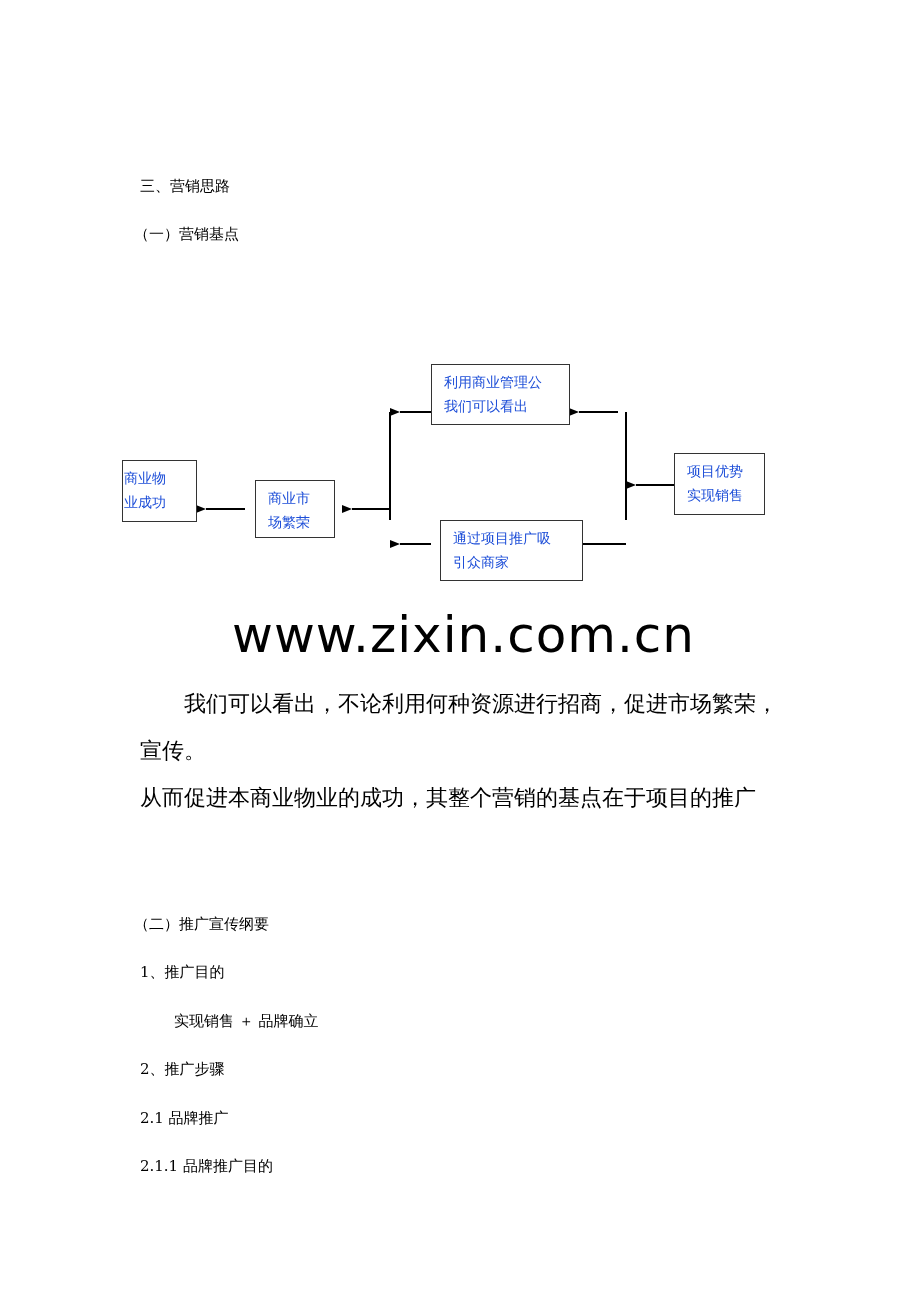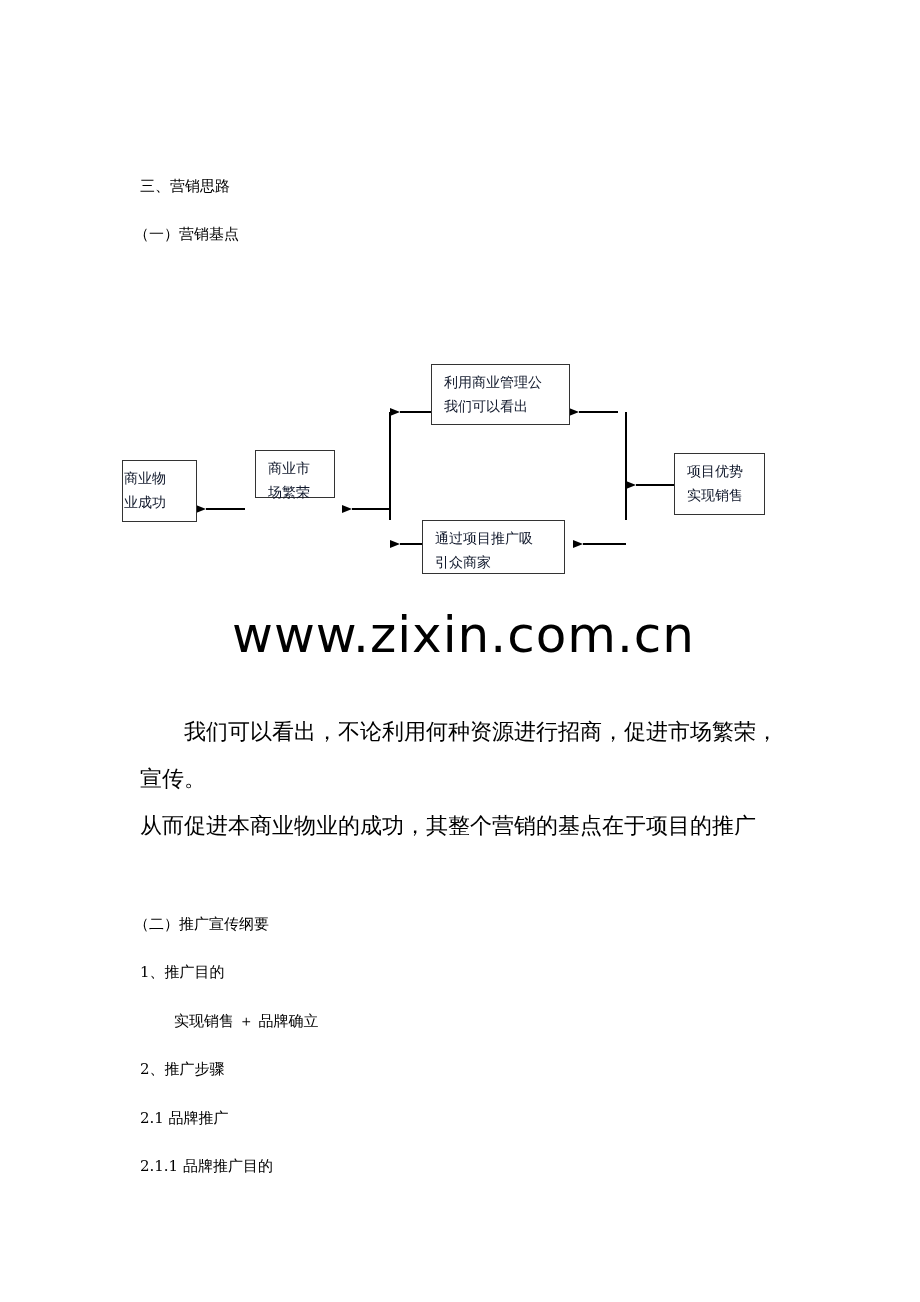--- a/index.html
+++ b/index.html
@@ -3,21 +3,21 @@
 <meta charset="utf-8">
 <style>
   html, body { margin: 0; padding: 0; background: #ffffff; }
   body { width: 920px; height: 1302px; position: relative; overflow: hidden;
          font-family: "DejaVu Serif", "Liberation Serif", serif; color: #000; }
   .line { position: absolute; left: 140px; font-size: 15px; line-height: 28px; white-space: nowrap; }
   .para { position: absolute; left: 140px; width: 640px; font-size: 22px; line-height: 47px; }
   .para .indent { display: inline-block; width: 44px; }
   .box { position: absolute; border: 1.5px solid #333; background: #fff; box-sizing: border-box;
          font-family: "DejaVu Sans", "Liberation Sans", sans-serif; font-size: 14px; line-height: 24px;
-         color: #0f172a; padding: 5px 8px 0 12px; }
+         color: #1d4ed8; padding: 5px 8px 0 12px; }
   .box span { display: block; white-space: nowrap; }
   svg.diagram { position: absolute; left: 0; top: 0; }
   .watermark { position: absolute; left: 232px; top: 606px; font-family: "DejaVu Sans", "Liberation Sans", sans-serif;
                font-size: 50px; color: #000000; letter-spacing: 1px; white-space: nowrap; }
 </style>
 </head>
 <body>
 
 <div class="line" style="top:172px">三、营销思路</div>
 <div class="line" style="top:220px;left:134px">（一）营销基点</div>
@@ -47,40 +47,40 @@
     <line x1="390" y1="509" x2="352" y2="509" marker-end="url(#arr)"></line>
 
     <line x1="245" y1="509" x2="206" y2="509" marker-end="url(#arr)"></line>
   </g>
 </svg>
 
 <div class="box" style="left:122px;top:460px;width:75px;height:62px;padding-left:1px">
   <span>商业物</span>
   <span>业成功</span>
 </div>
-<div class="box" style="left:255px;top:450px;width:80px;height:48px;">
+<div class="box" style="left:255px;top:480px;width:80px;height:58px;">
   <span>商业市</span>
   <span>场繁荣</span>
 </div>
 <div class="box" style="left:431px;top:364px;width:139px;height:61px">
   <span>利用商业管理公</span>
   <span>我们可以看出</span>
 </div>
-<div class="box" style="left:422px;top:520px;width:143px;height:54px">
+<div class="box" style="left:440px;top:520px;width:143px;height:61px">
   <span>通过项目推广吸</span>
   <span>引众商家</span>
 </div>
 <div class="box" style="left:674px;top:453px;width:91px;height:62px">
   <span>项目优势</span>
   <span>实现销售</span>
 </div>
 
 <div class="watermark">www.zixin.com.cn</div>
 
-<div class="para" style="top:708px">
+<div class="para" style="top:680px">
   <div><span class="indent"></span><span>我们可以看出，不论利用何种资源进行招商，促进市场繁荣，</span></div>
   <div>宣传。</div>
   <div>从而促进本商业物业的成功，其整个营销的基点在于项目的推广</div>
 </div>
 
 <div class="line" style="top:910px;left:134px">（二）推广宣传纲要</div>
 <div class="line" style="top:958px">1、推广目的</div>
 <div class="line" style="top:1007px;left:174px">实现销售 ＋ 品牌确立</div>
 <div class="line" style="top:1055px">2、推广步骤</div>
 <div class="line" style="top:1104px">2.1  品牌推广</div>

